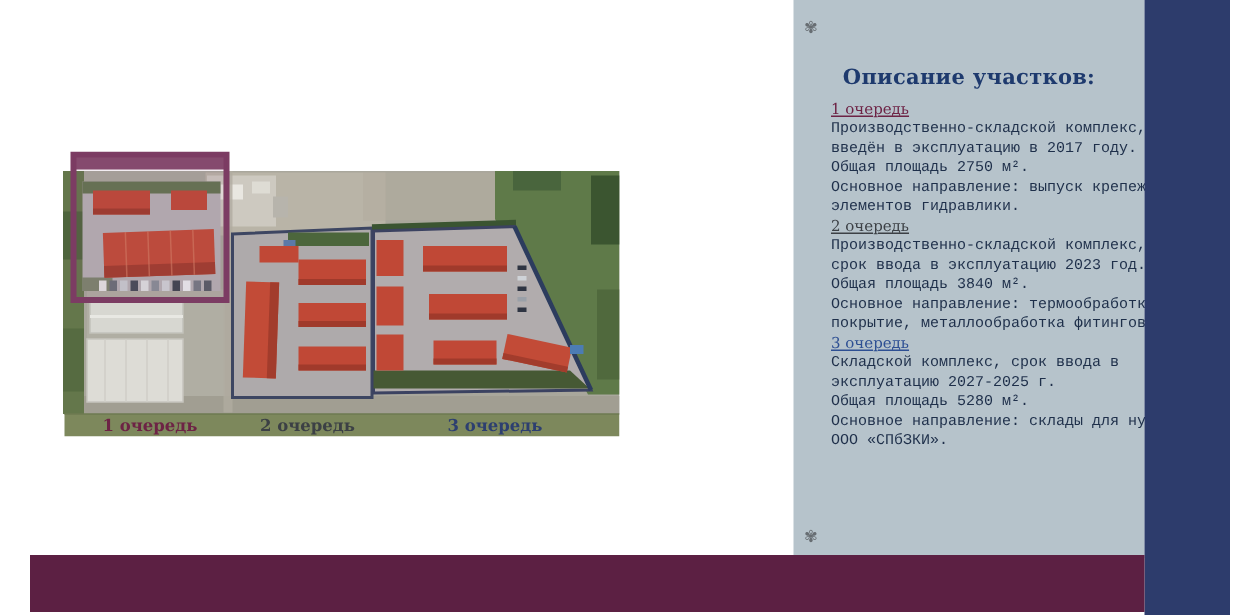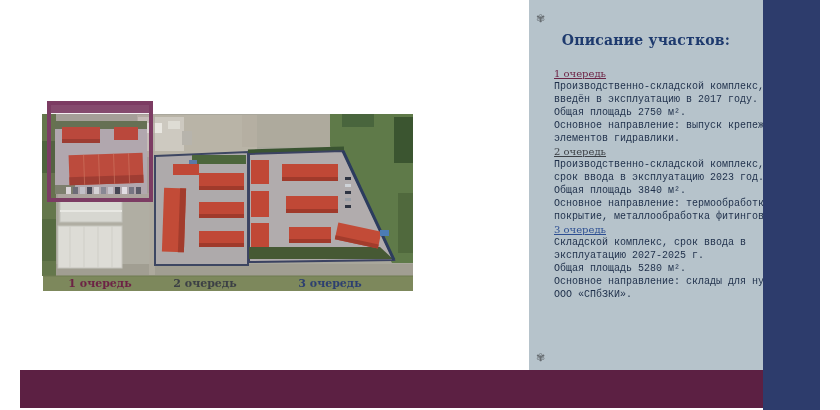--- a/index.html
+++ b/index.html
@@ -1,21 +1,21 @@
 <!DOCTYPE html>
 <html><head>
 <meta charset="utf-8">
 <style>
   html,body{margin:0;padding:0;}
   .slide{position:relative;width:840px;height:410px;background:#ffffff;overflow:hidden;
          font-family:"DejaVu Serif","Liberation Serif",serif;}
 
   
   .panel{position:absolute;left:529px;top:0;width:234px;height:372px;background:#b6c3cb;}
-  .panel-title{position:absolute;top:32px;left:0;width:100%;text-align:center;
+  .panel-title{position:absolute;top:44px;left:0;width:100%;text-align:center;
                font-weight:bold;font-size:14px;letter-spacing:.2px;color:#1e3a6e;}
   .section{position:absolute;left:25px;width:206px;font-size:10px;line-height:13px;color:#1e2f4a;}
   .s1{top:67px}.s2{top:145px}.s3{top:223px}
   .sec-heading{text-decoration:underline;}
   .h1c{color:#6d2345}.h2c{color:#3c4045}.h3c{color:#2d4f93}
   .sec-body{white-space:pre;font-family:Liberation Mono, monospace;}
   .ornament{position:absolute;left:7px;font-size:11px;color:#676d72;
             font-family:"DejaVu Sans",sans-serif;}
   .orn-top{top:12px}.orn-bottom{top:351px}
 

